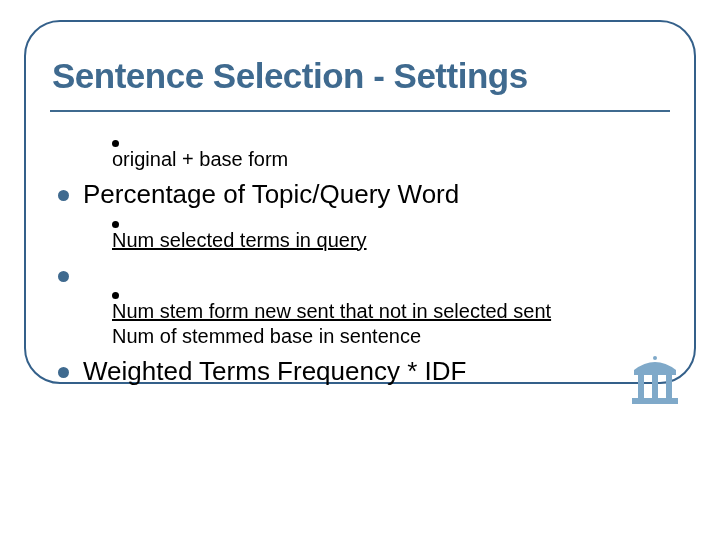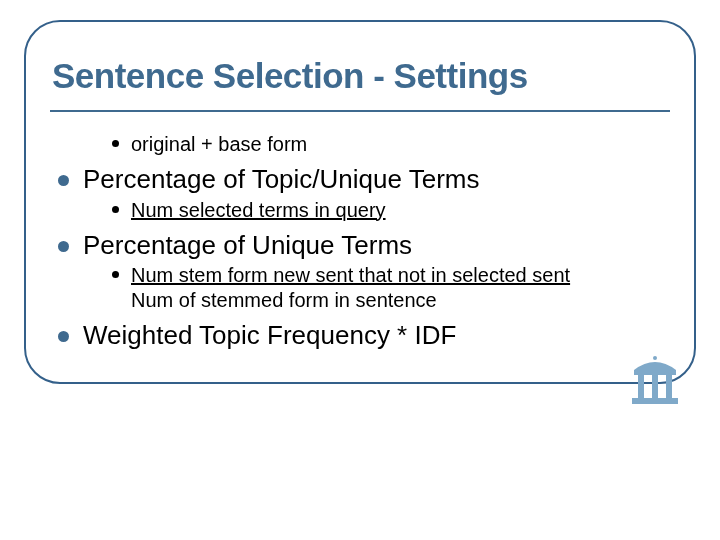--- a/index.html
+++ b/index.html
@@ -73,20 +73,21 @@
     line-height: 1.25;
   }
   .l2-wrap {
     margin-left: 54px;
     margin-top: 2px;
     margin-bottom: 6px;
   }
   .l2 {
     display: flex;
     align-items: flex-start;
+    flex-direction: column;
   }
   .l2 .dot {
     width: 7px;
     height: 7px;
     background: #000000;
     border-radius: 50%;
     margin-top: 8px;
     margin-right: 12px;
     flex-shrink: 0;
   }
@@ -120,48 +121,47 @@
       <div class="l2">
         <div class="dot"></div>
         <div class="subtext">
           <span>original + base form</span>
         </div>
       </div>
     </div>
 
     <div class="l1">
       <div class="bullet-disc"></div>
-      <div class="text">Percentage of Topic/Unique Terms</div>
+      <div class="text">Percentage of Topic/Query Word</div>
     </div>
     <div class="l2-wrap">
       <div class="l2">
         <div class="dot"></div>
         <div class="subtext">
           <span class="underline">Num selected terms in query</span><br>
         </div>
       </div>
     </div>
 
     <div class="l1">
       <div class="bullet-disc"></div>
-      <div class="text">Percentage of Unique Terms</div>
     </div>
     <div class="l2-wrap">
       <div class="l2">
         <div class="dot"></div>
         <div class="subtext">
           <span class="underline">Num stem form new sent that not in selected sent</span><br>
-          <span>Num of stemmed form in sentence</span>
+          <span>Num of stemmed base in sentence</span>
         </div>
       </div>
     </div>
 
     <div class="l1">
       <div class="bullet-disc"></div>
-      <div class="text">Weighted Topic Frequency * IDF</div>
+      <div class="text">Weighted Terms Frequency * IDF</div>
     </div>
 
   </div>
 
   <div class="logo">
     <svg viewBox="0 0 58 56" width="58" height="56">
       <rect x="6" y="46" width="46" height="6" fill="#7fa9c9"></rect>
       <rect x="12" y="22" width="6" height="24" fill="#7fa9c9"></rect>
       <rect x="26" y="22" width="6" height="24" fill="#7fa9c9"></rect>
       <rect x="40" y="22" width="6" height="24" fill="#7fa9c9"></rect>

